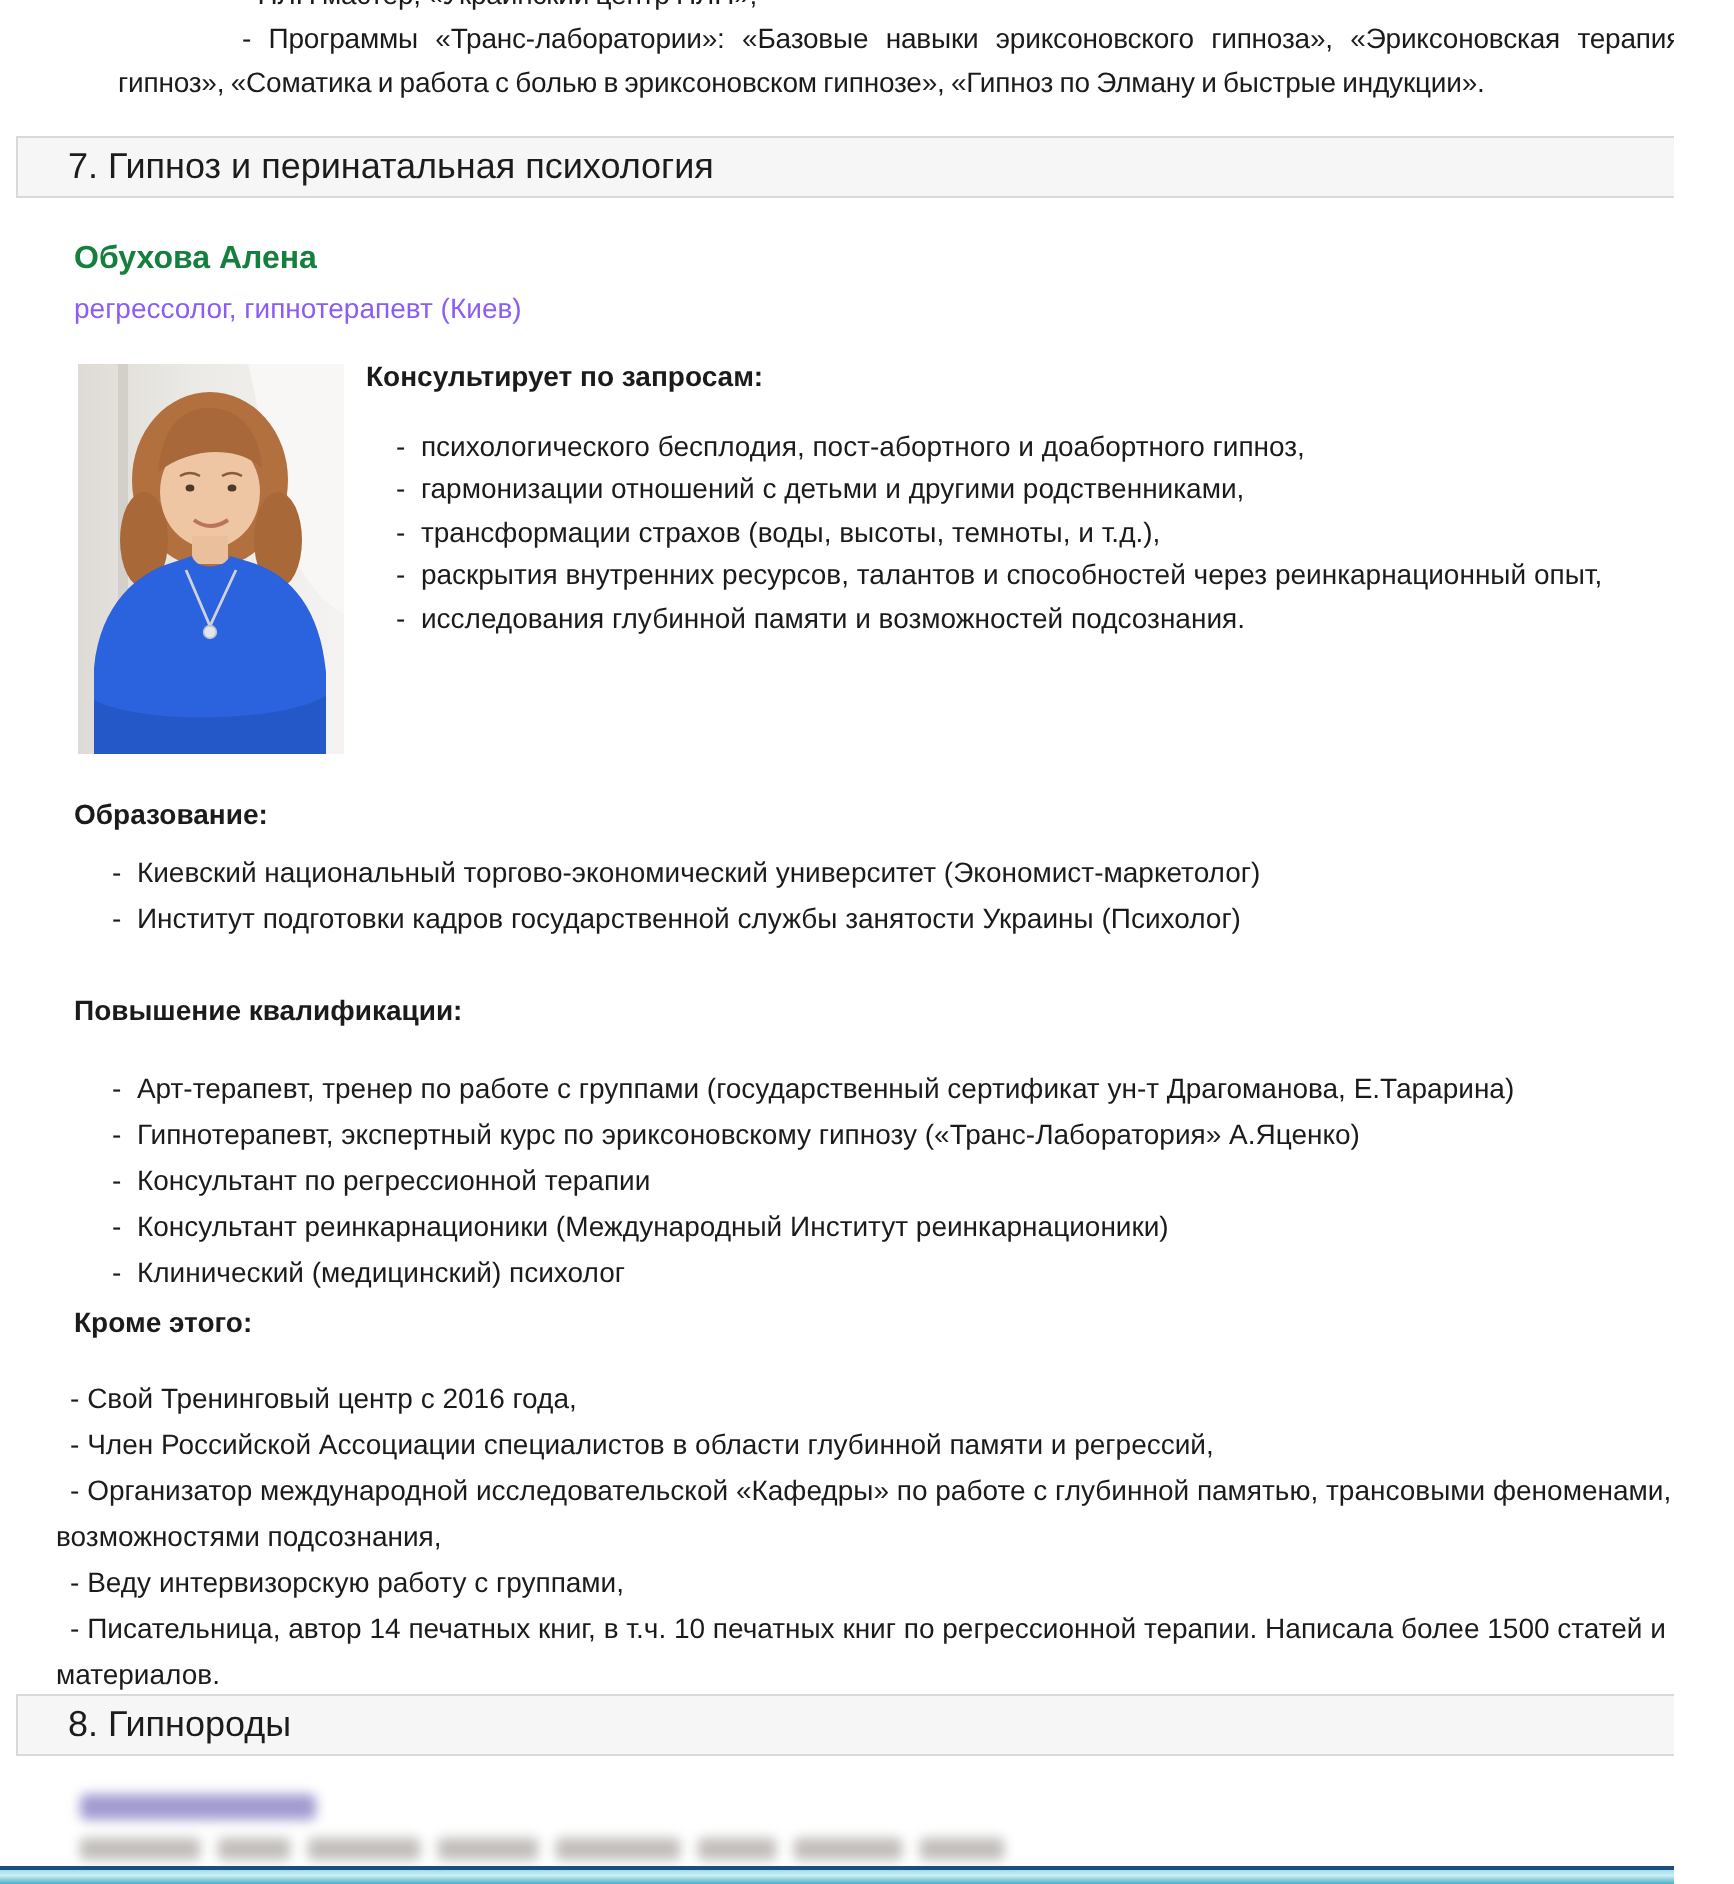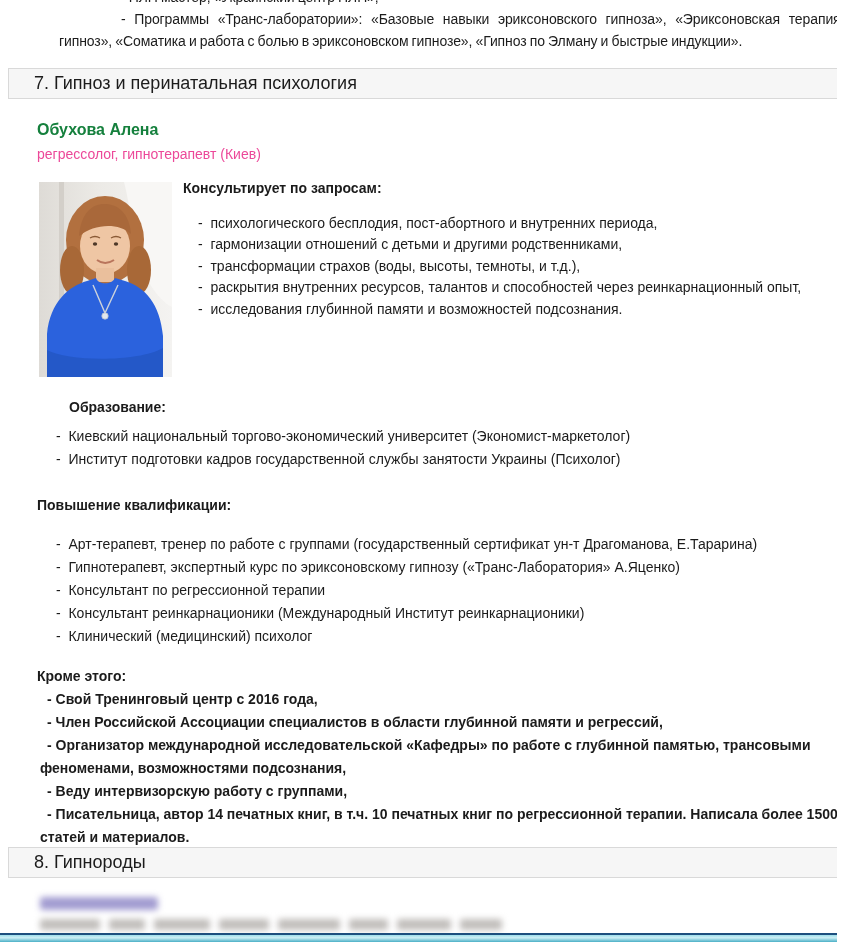--- a/index.html
+++ b/index.html
@@ -21,36 +21,36 @@
     background:#f6f6f6; border:1px solid #d9d9d9; box-sizing:border-box;
     font-size:18px; line-height:29px; padding-left:25px; color:#1c1c1c;
     white-space:nowrap;
   }
   #bar7 { top:68px; }
   #bar8 { top:847px; }
   .name {
     position:absolute; left:37px; top:121px;
     font-size:16px; font-weight:bold; color:#15803d; text-decoration:none;
   }
-  .subtitle { position:absolute; left:37px; top:146px; font-size:14px; color:#ec4899; }
+  .subtitle { position:absolute; left:37px; top:146px; font-size:14px; color:#8b5cf6; }
   .photo { position:absolute; left:39px; top:182px; width:133px; height:195px; }
   .consult-head { position:absolute; left:183px; top:180px; font-weight:bold; }
   .consult-list { position:absolute; left:183px; top:213px; width:672px; line-height:21.4px; }
   .consult-list > div { padding-left:27px; text-indent:-12px; }
   .consult-list > div::before { content:"-\00a0\00a0"; }
   .h2 { position:absolute; left:37px; font-weight:bold; }
-  #edu-h   { top:399px;margin-left:32px; }
+  #edu-h   { top:399px; }
   #qual-h  { top:497px; }
-  #extra-h { top:668px; }
+  #extra-h { top:653px; }
   .blist { position:absolute; left:37px; width:816px; line-height:23px; }
   #edu-list  { top:425px; }
   #qual-list { top:533px; }
   .blist > div { padding-left:31px; text-indent:-12px; }
   .blist > div::before { content:"-\00a0\00a0"; }
-  .extra-list { position:absolute; left:40px; top:688px; width:813px; line-height:23px;font-weight:bold; }
+  .extra-list { position:absolute; left:28px; top:688px; width:813px; line-height:23px; }
   .extra-list > div { text-indent:7px; }
   .extra-list > div::before { content:"-\00a0"; }
   
   .blur-wrap { position:absolute; left:40px; top:897px; width:462px; filter:blur(3px); }
   .blur-name { width:118px; height:13px; background:#8b83c6; border-radius:3px; opacity:.8; }
   .blur-line { margin-top:9px; display:flex; gap:9px; }
   .blur-seg  { height:11px; background:#b6b3af; border-radius:2px; opacity:.85; }
   
   .bottom-bar {
     position:absolute; left:0; bottom:0; width:867px; height:9px;
@@ -96,21 +96,21 @@
     <path d="M58,78 Q66,84 75,78" stroke="#b9755c" stroke-width="2" fill="none"></path>
     <rect x="57" y="86" width="18" height="14" fill="#eabf9c"></rect>
     <path d="M8,195 L8,152 C11,120 30,104 48,99 L57,96 C59,103 73,103 76,96 L86,99 C106,105 121,122 124,154 L124,195 Z" fill="#2b62dd"></path>
     <path d="M8,195 L8,168 C30,180 100,180 124,166 L124,195 Z" fill="#2458c8"></path>
     <path d="M54,103 L66,131 L79,103" stroke="#cdd3dc" stroke-width="1.4" fill="none"></path>
     <circle cx="66" cy="134" r="3.2" fill="#e2e7ee" stroke="#b9c2cc" stroke-width="0.8"></circle>
   </svg>
 
   <div class="consult-head">Консультирует по запросам:</div>
   <div class="consult-list">
-    <div>психологического бесплодия, пост-абортного и внутренних периода,</div>
+    <div>психологического бесплодия, пост-абортного и доабортного гипноз,</div>
     <div>гармонизации отношений с детьми и другими родственниками,</div>
     <div>трансформации страхов (воды, высоты, темноты, и т.д.),</div>
     <div>раскрытия внутренних ресурсов, талантов и способностей через реинкарнационный опыт,</div>
     <div>исследования глубинной памяти и возможностей подсознания.</div>
   </div>
 
   <div class="h2" id="edu-h">Образование:</div>
   <div class="blist" id="edu-list">
     <div>Киевский национальный торгово-экономический университет (Экономист-маркетолог)</div>
     <div>Институт подготовки кадров государственной службы занятости Украины (Психолог)</div>

